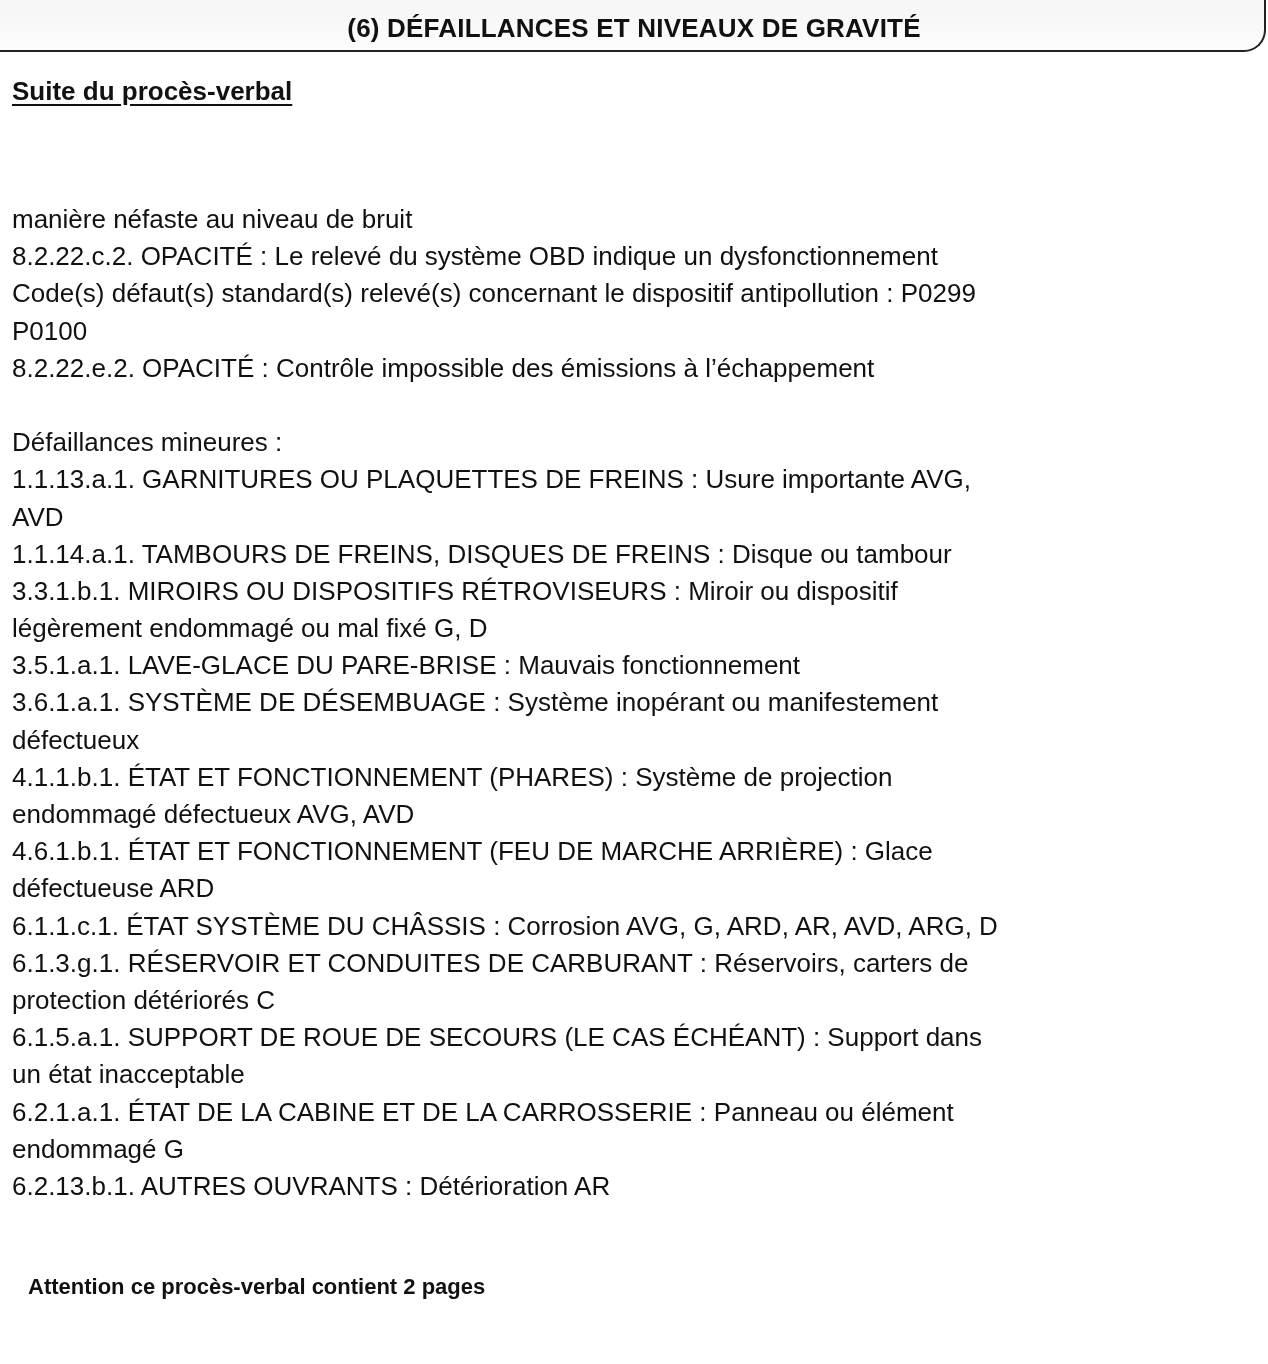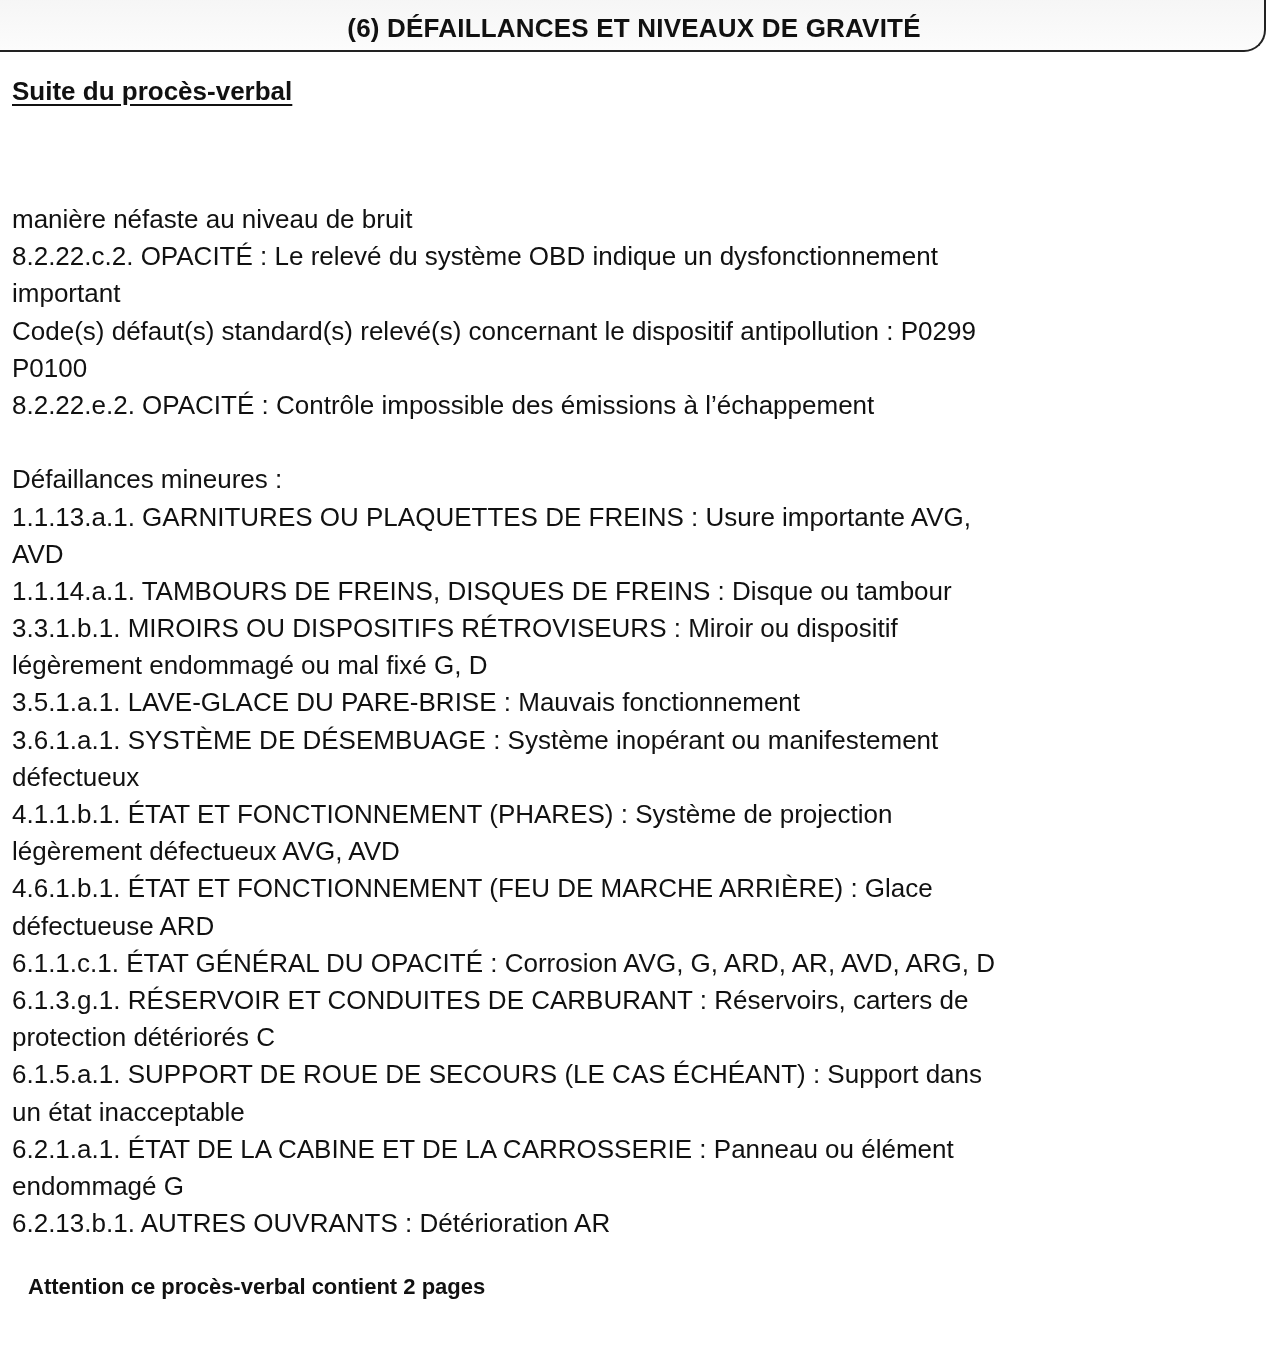--- a/index.html
+++ b/index.html
@@ -84,41 +84,40 @@
 
 <div class="header-box"></div>
 <div class="header-title">(6) DÉFAILLANCES ET NIVEAUX DE GRAVITÉ</div>
 
 <div class="subtitle">Suite du procès-verbal</div>
 
 <div class="content">
   <div>
     <span class="line">manière néfaste au niveau de bruit</span>
     <span class="line">8.2.22.c.2. OPACITÉ : Le relevé du système OBD indique un dysfonctionnement</span>
-    <span class="line">important</span>
     <span class="line">Code(s) défaut(s) standard(s) relevé(s) concernant le dispositif antipollution : P0299</span>
     <span class="line">P0100</span>
     <span class="line">8.2.22.e.2. OPACITÉ : Contrôle impossible des émissions à l’échappement</span>
   </div>
   <span class="blank"></span>
   <div>
     <span class="line section-heading">Défaillances mineures :</span>
     <span class="line">1.1.13.a.1. GARNITURES OU PLAQUETTES DE FREINS : Usure importante AVG,</span>
     <span class="line">AVD</span>
     <span class="line">1.1.14.a.1. TAMBOURS DE FREINS, DISQUES DE FREINS : Disque ou tambour</span>
     <span class="line">3.3.1.b.1. MIROIRS OU DISPOSITIFS RÉTROVISEURS : Miroir ou dispositif</span>
     <span class="line">légèrement endommagé ou mal fixé G, D</span>
     <span class="line">3.5.1.a.1. LAVE-GLACE DU PARE-BRISE : Mauvais fonctionnement</span>
     <span class="line">3.6.1.a.1. SYSTÈME DE DÉSEMBUAGE : Système inopérant ou manifestement</span>
     <span class="line">défectueux</span>
     <span class="line">4.1.1.b.1. ÉTAT ET FONCTIONNEMENT (PHARES) : Système de projection</span>
-    <span class="line">légèrement défectueux AVG, AVD</span>
+    <span class="line">endommagé défectueux AVG, AVD</span>
     <span class="line">4.6.1.b.1. ÉTAT ET FONCTIONNEMENT (FEU DE MARCHE ARRIÈRE) : Glace</span>
     <span class="line">défectueuse ARD</span>
-    <span class="line">6.1.1.c.1. ÉTAT GÉNÉRAL DU OPACITÉ : Corrosion AVG, G, ARD, AR, AVD, ARG, D</span>
+    <span class="line">6.1.1.c.1. ÉTAT SYSTÈME DU CHÂSSIS : Corrosion AVG, G, ARD, AR, AVD, ARG, D</span>
     <span class="line">6.1.3.g.1. RÉSERVOIR ET CONDUITES DE CARBURANT : Réservoirs, carters de</span>
     <span class="line">protection détériorés C</span>
     <span class="line">6.1.5.a.1. SUPPORT DE ROUE DE SECOURS (LE CAS ÉCHÉANT) : Support dans</span>
     <span class="line">un état inacceptable</span>
     <span class="line">6.2.1.a.1. ÉTAT DE LA CABINE ET DE LA CARROSSERIE : Panneau ou élément</span>
     <span class="line">endommagé G</span>
     <span class="line">6.2.13.b.1. AUTRES OUVRANTS : Détérioration AR</span>
   </div>
 </div>
 

